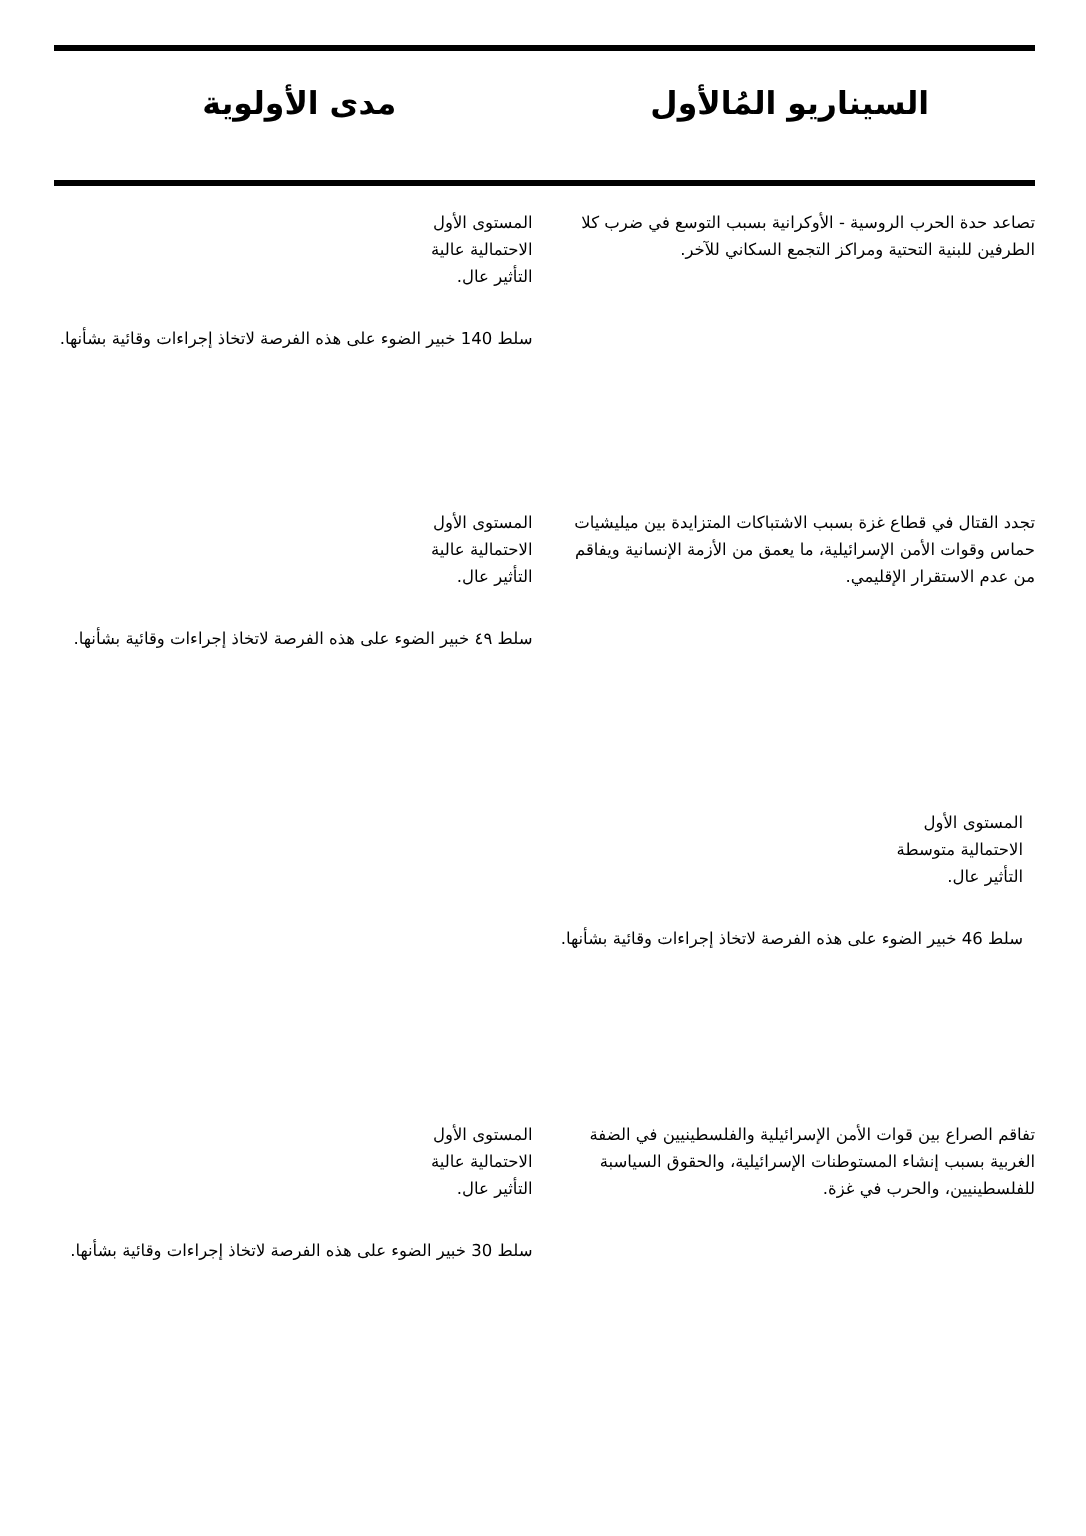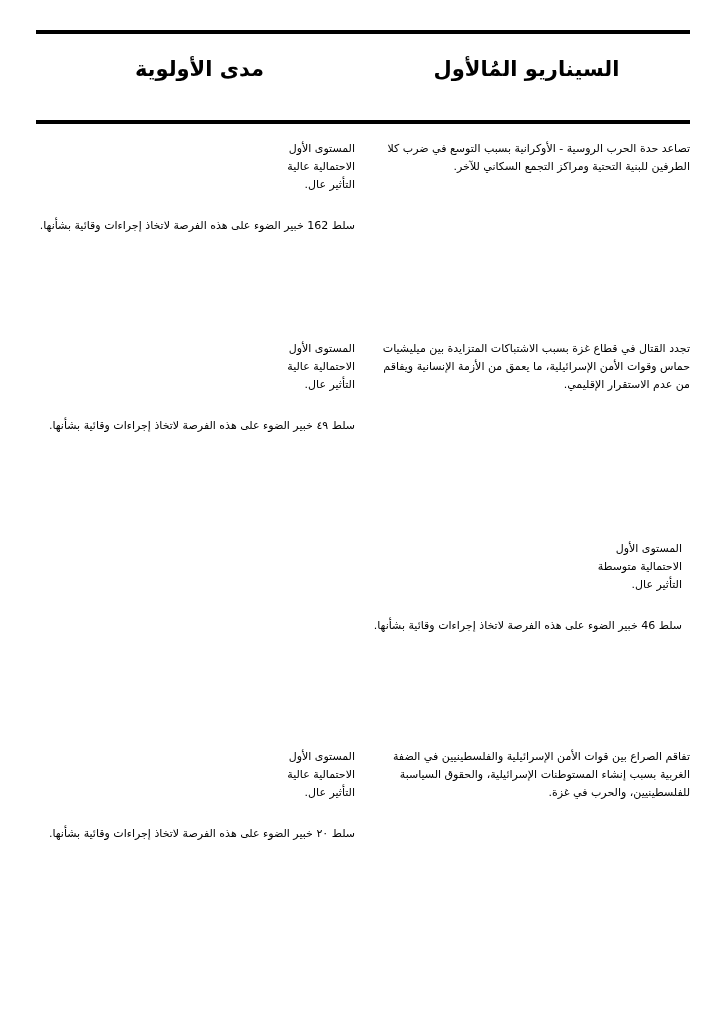--- a/index.html
+++ b/index.html
@@ -134,21 +134,21 @@
     <div class="row row-1">
       <div class="cell cell-scenario">
         <span class="scenario-text">تصاعد حدة الحرب الروسية - الأوكرانية بسبب التوسع في ضرب كلا الطرفين للبنية التحتية ومراكز التجمع السكاني للآخر.</span>
       </div>
       <div class="cell cell-priority">
         <div class="level-block">
           <span class="line">المستوى الأول</span>
           <span class="line">الاحتمالية عالية</span>
           <span class="line">التأثير عال.</span>
         </div>
-        <div class="experts-block">سلط 162 خبير الضوء على هذه الفرصة لاتخاذ إجراءات وقائية بشأنها.</div>
+        <div class="experts-block">سلط 140 خبير الضوء على هذه الفرصة لاتخاذ إجراءات وقائية بشأنها.</div>
       </div>
     </div>
 
     <div class="row row-2">
       <div class="cell cell-scenario">
         <span class="scenario-text">تجدد القتال في قطاع غزة بسبب الاشتباكات المتزايدة بين ميليشيات حماس وقوات الأمن الإسرائيلية، ما يعمق من الأزمة الإنسانية ويفاقم من عدم الاستقرار الإقليمي.</span>
       </div>
       <div class="cell cell-priority">
         <div class="level-block">
           <span class="line">المستوى الأول</span>
@@ -173,18 +173,18 @@
     <div class="row row-4">
       <div class="cell cell-scenario">
         <span class="scenario-text">تفاقم الصراع بين قوات الأمن الإسرائيلية والفلسطينيين في الضفة الغربية بسبب إنشاء المستوطنات الإسرائيلية، والحقوق السياسبة للفلسطينيين، والحرب في غزة.</span>
       </div>
       <div class="cell cell-priority">
         <div class="level-block">
           <span class="line">المستوى الأول</span>
           <span class="line">الاحتمالية عالية</span>
           <span class="line">التأثير عال.</span>
         </div>
-        <div class="experts-block">سلط ٢٠ خبير الضوء على هذه الفرصة لاتخاذ إجراءات وقائية بشأنها.</div>
+        <div class="experts-block">سلط 30 خبير الضوء على هذه الفرصة لاتخاذ إجراءات وقائية بشأنها.</div>
       </div>
     </div>
 
   </div>
 </div>
 
 </body></html>

